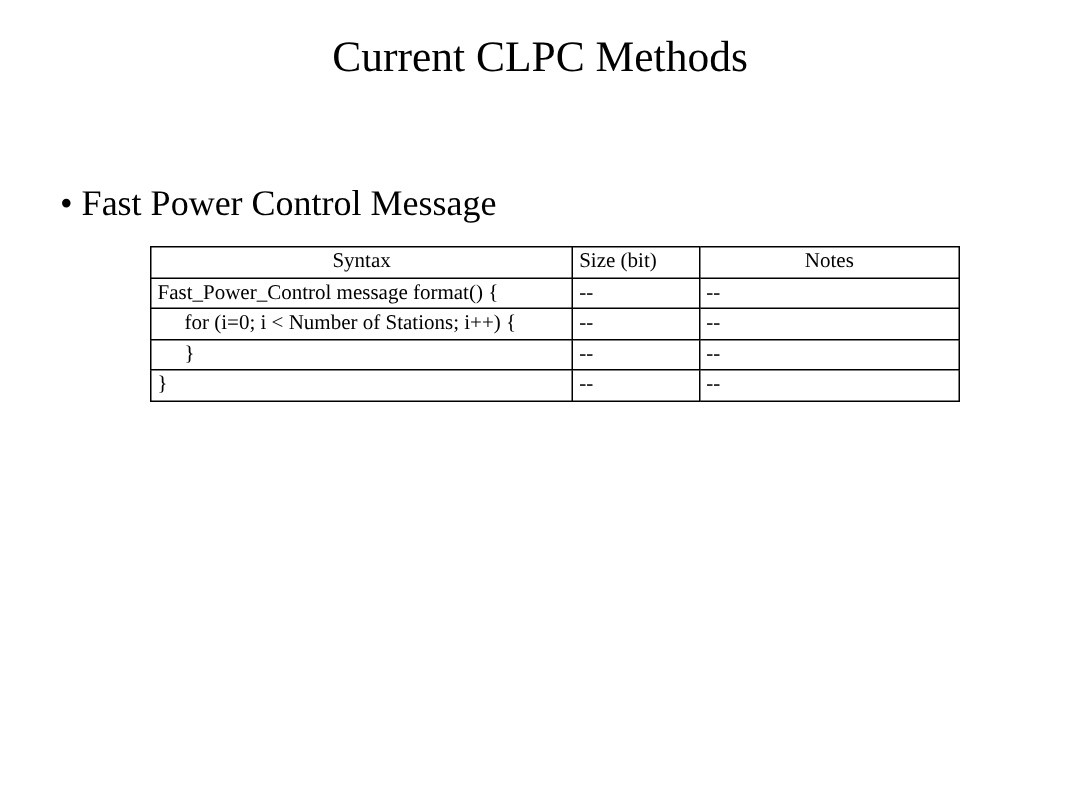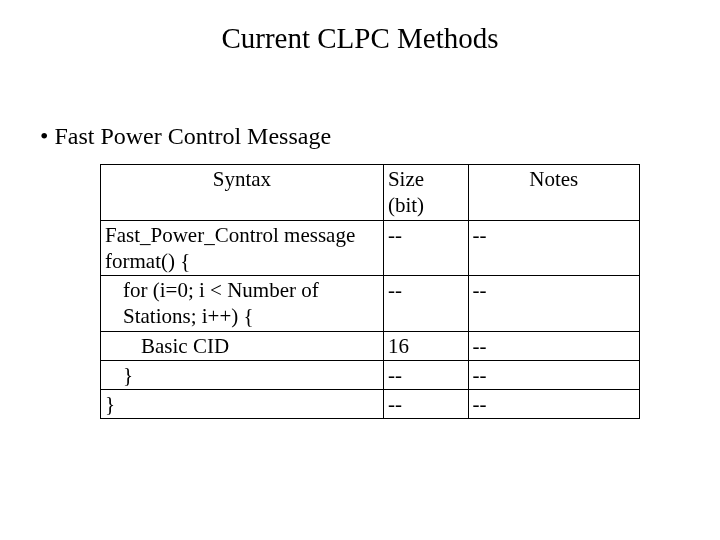--- a/index.html
+++ b/index.html
@@ -26,21 +26,21 @@
     }
     table {
       border-collapse: collapse;
       margin-left: 100px;
       width: 540px;
     }
     table, th, td {
       border: 1.5px solid #000;
     }
     th, td {
-      font-size: 21px;
+      font-size: 14px;
       padding: 1px 4px;
       vertical-align: top;
       font-weight: normal;
       line-height: 1.25;
     }
     th.syntax, td.syntax {
       width: 285px;
     }
     th.size, td.size {
       width: 80px;
@@ -80,27 +80,20 @@
       </tr>
       <tr>
         <td class="syntax">
           <span class="indent1">for (i=0; i &lt; Number of Stations; i++) {</span>
         </td>
         <td class="size">--</td>
         <td class="notes">--</td>
       </tr>
       <tr>
         <td class="syntax">
-          <span class="indent2">Basic CID</span>
-        </td>
-        <td class="size">16</td>
-        <td class="notes">--</td>
-      </tr>
-      <tr>
-        <td class="syntax">
           <span class="indent1">}</span>
         </td>
         <td class="size">--</td>
         <td class="notes">--</td>
       </tr>
       <tr>
         <td class="syntax"><span>}</span></td>
         <td class="size">--</td>
         <td class="notes">--</td>
       </tr>

